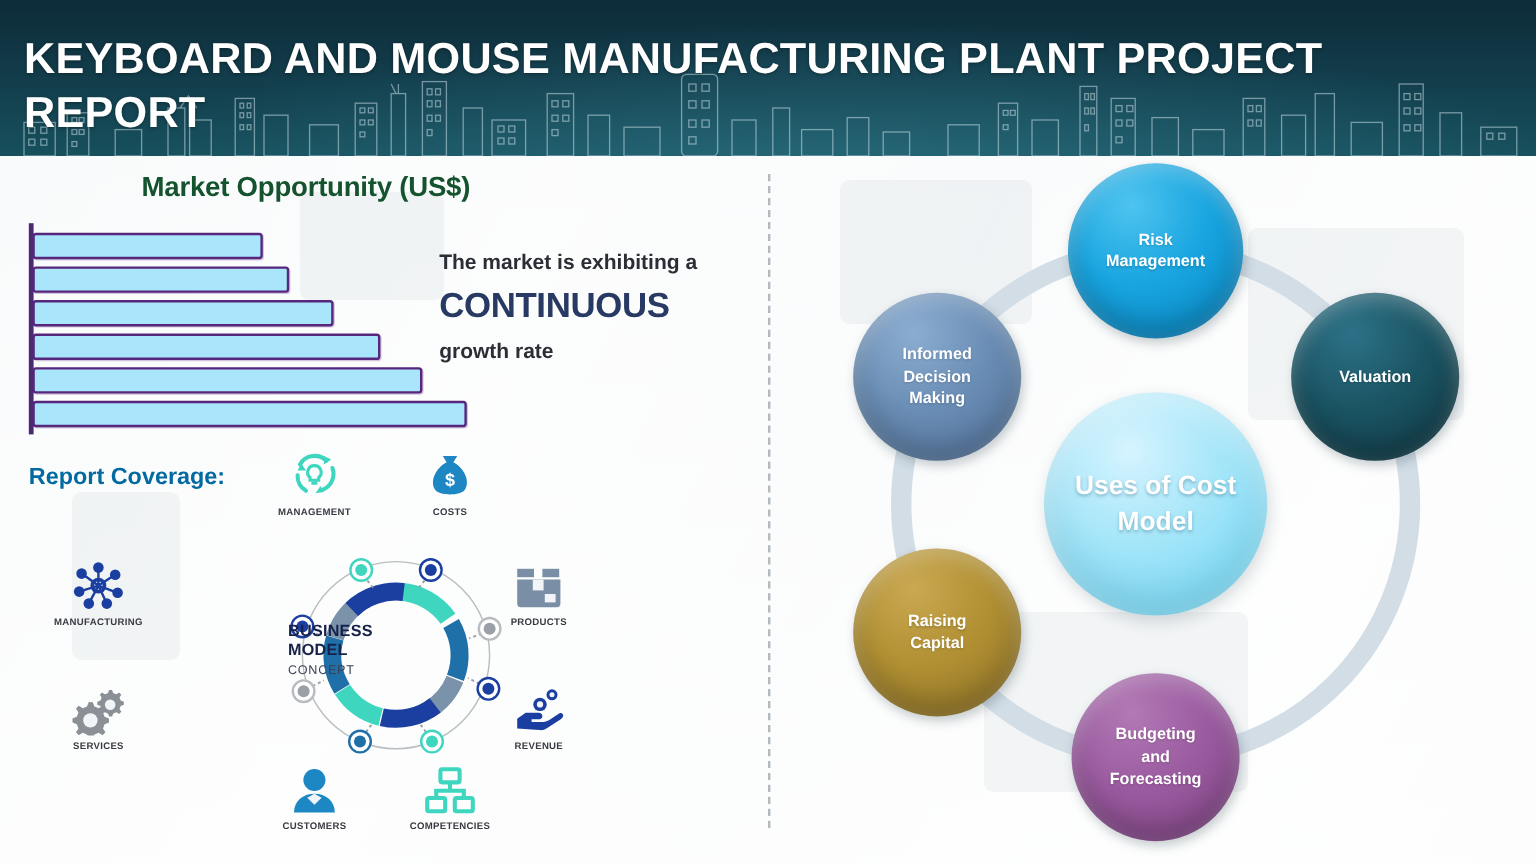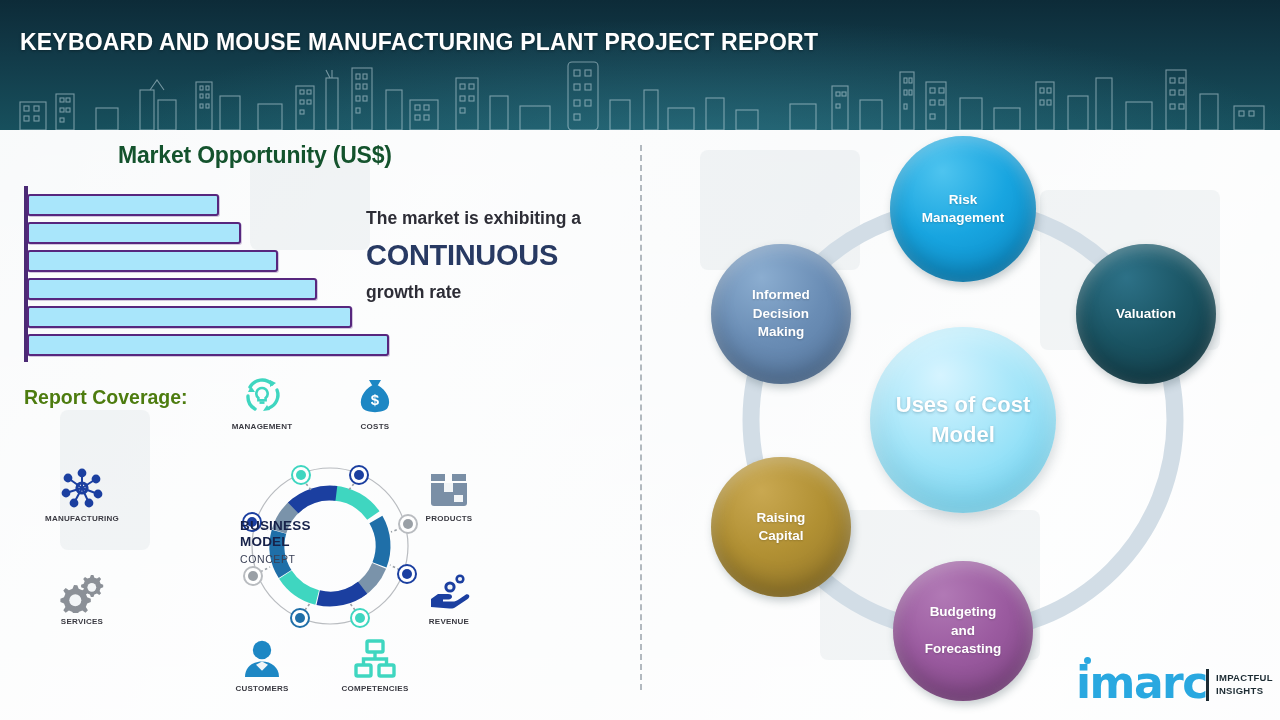--- a/index.html
+++ b/index.html
@@ -21,22 +21,22 @@
   .header-sky {
     position:absolute; inset:0;
     background: radial-gradient(ellipse at 55% 120%, rgba(60,140,160,.45) 0%, rgba(13,43,56,0) 62%);
   }
   .skyline { position:absolute; left:0; bottom:0; width:1280px; height:70px; opacity:.55; }
   .header-title {
     position:absolute; left:20px; top:26px; width:1090px;
     color:#ffffff;
     font-family:"Liberation Sans", sans-serif;
     font-weight:700;
-    font-size:23px;
-    line-height:33px;
+    font-size:36px;
+    line-height:45px;
     letter-spacing:.2px;
     text-transform:uppercase;
     text-shadow:0 1px 3px rgba(0,0,0,.35);
   }
 
   
   .canvas {
     position:absolute; left:0; top:130px; width:1280px; height:590px;
     background:
       linear-gradient(180deg, rgba(255,255,255,.80), rgba(255,255,255,.90)),
@@ -73,21 +73,21 @@
     box-shadow:1px 1px 0 rgba(87,39,126,.25);
   }
 
   .pitch { position:absolute; left:366px; top:204px; width:270px; }
   .pitch-l1 { font-size:17.5px; font-weight:700; color:#2d2d36; line-height:28px; }
   .pitch-big { font-size:29px; font-weight:700; color:#283a63; line-height:46px; letter-spacing:-.3px; }
   .pitch-l3 { font-size:17.5px; font-weight:700; color:#2d2d36; line-height:28px; }
 
   .rc-title {
     position:absolute; left:24px; top:386px;
-    font-size:19.5px; font-weight:700; color:#4d7c0f;
+    font-size:19.5px; font-weight:700; color:#0369a1;
   }
 
   
   .rc { position:absolute; left:140px; top:368px; width:380px; height:330px; }
   .rc-icon { position:absolute; width:74px; text-align:center; }
   .rc-icon .glyph { height:50px; display:flex; align-items:flex-end; justify-content:center; }
   .rc-icon .cap {
     margin-top:4px; font-size:8px; font-weight:700; color:#3a3a42;
     letter-spacing:.25px; white-space:nowrap;
   }
@@ -511,23 +511,14 @@
     <div class="node" style="left:51px; top:114px; width:140px; height:140px;
                 background: radial-gradient(circle at 36% 24%, #8badd0 0%, #6a8db5 46%, #5c7ea6 78%, #52739a 100%);">
       <div>
         <span>Informed</span>
         <span>Decision</span>
         <span>Making</span>
       </div>
     </div>
   </div>
 
-  <div class="logo">
-    <div class="logo-dot"></div>
-    <div class="logo-word">imarc</div>
-    <div class="logo-rule"></div>
-    <div class="logo-tag">
-      <div>IMPACTFUL</div>
-      <div>INSIGHTS</div>
-    </div>
-  </div>
 
 </div>
 
 </body></html>

